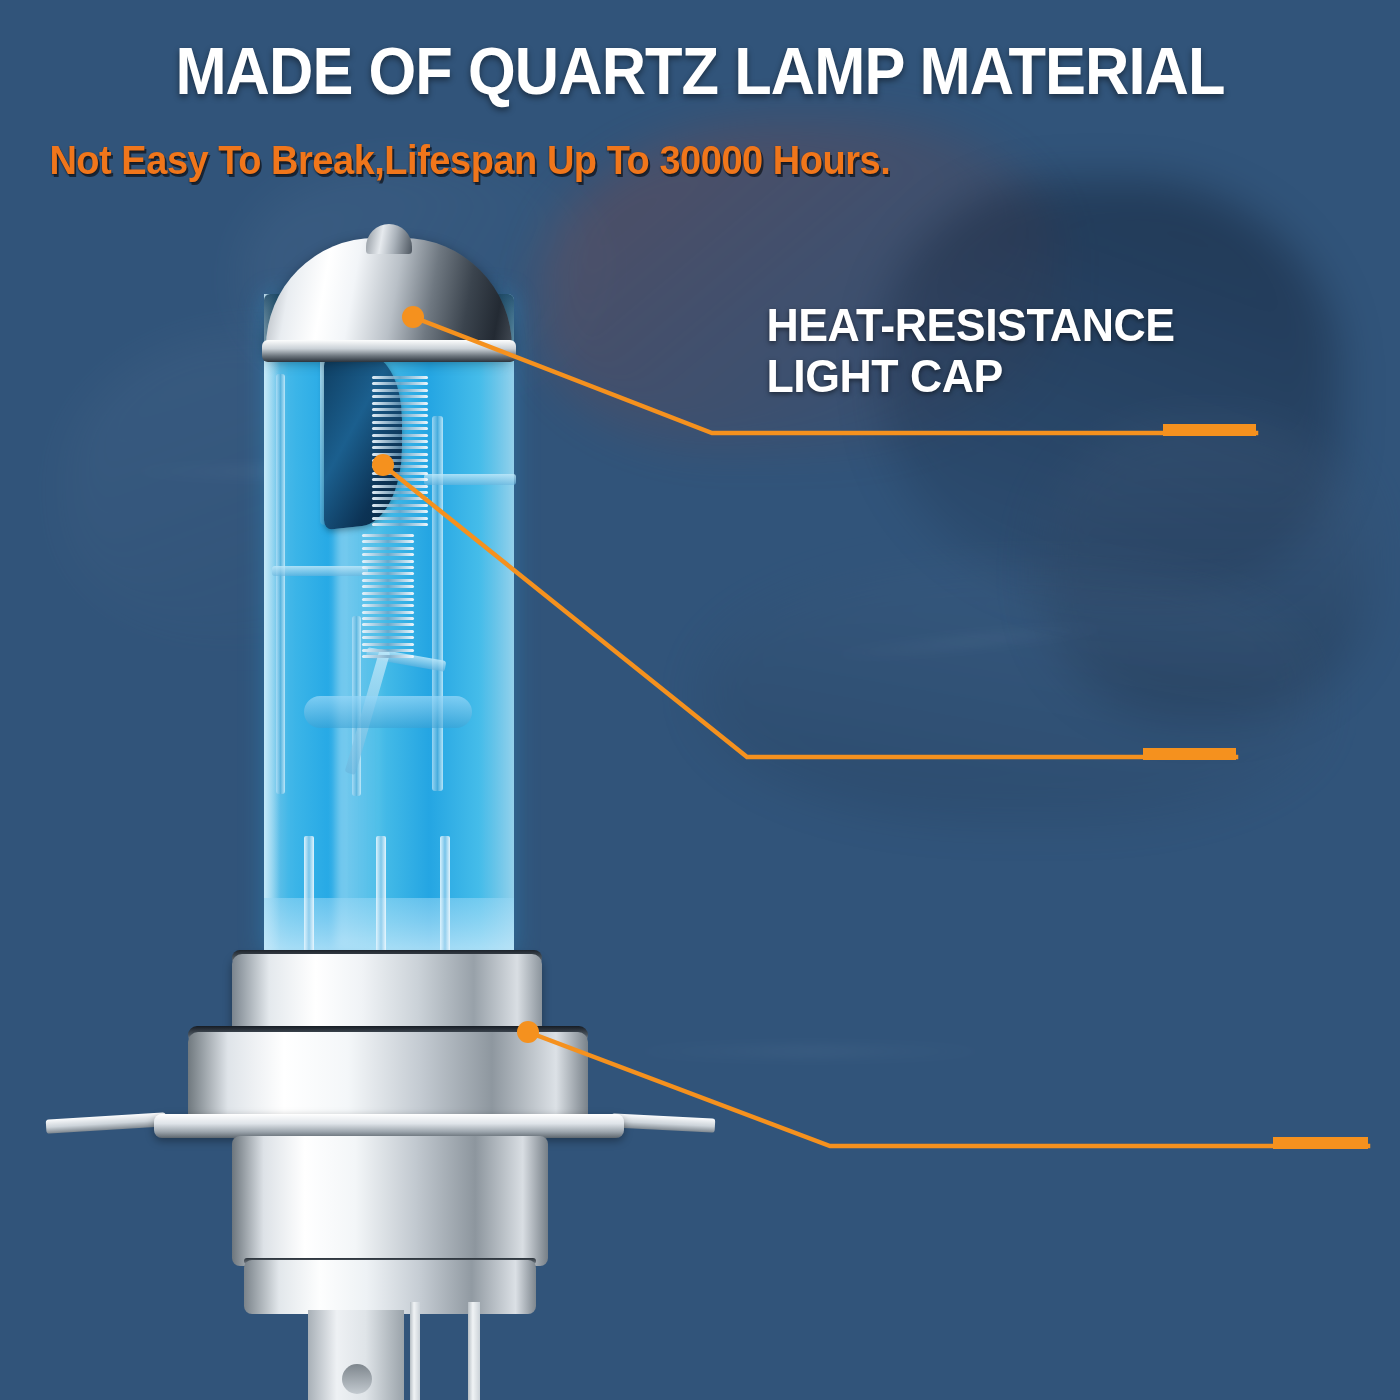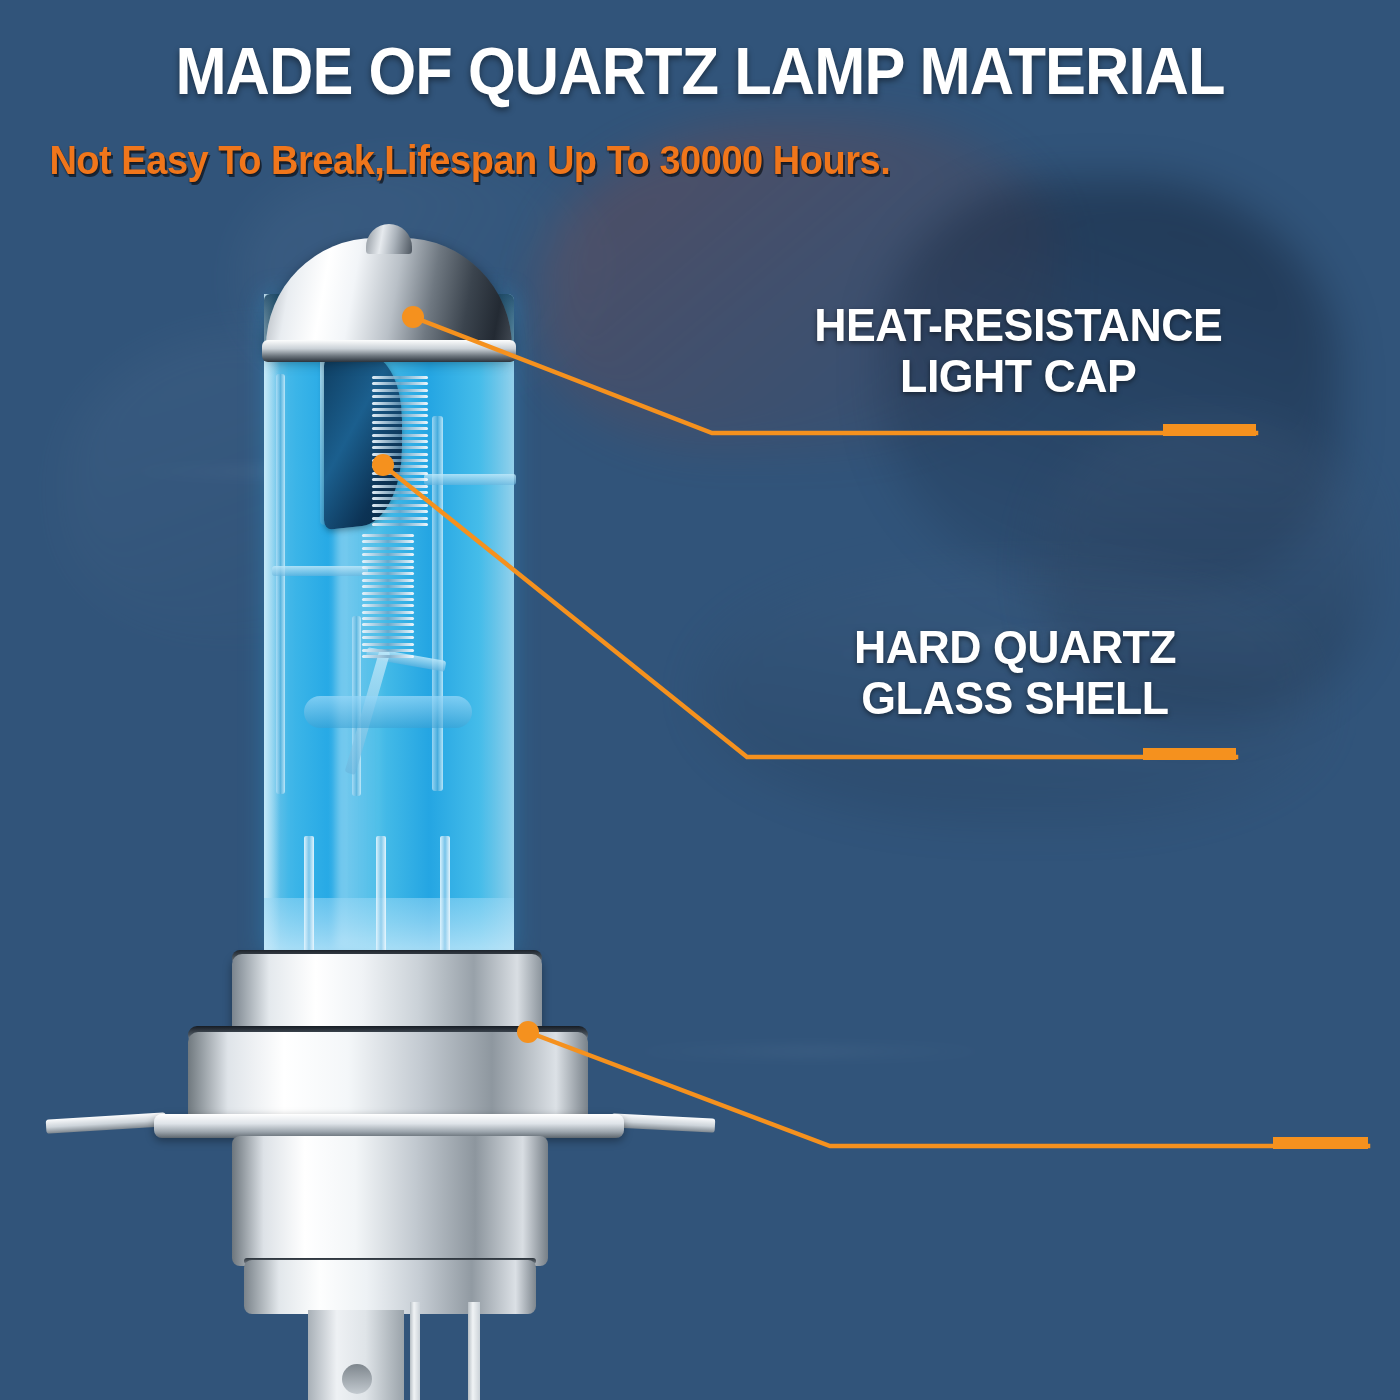--- a/index.html
+++ b/index.html
@@ -41,21 +41,21 @@
     white-space:nowrap;
   }
 
   
   .callout{position:absolute;color:#fff;}
   .callout .ln{
     font-size:47px;font-weight:800;line-height:1.08;letter-spacing:-.5px;
     white-space:nowrap;transform:scaleX(.95);
     text-shadow:0 2px 6px rgba(0,0,0,.5);
   }
-  .c1{left:740px;top:300px;text-align:center;width:530px;}
+  .c1{left:740px;top:300px;text-align:left;width:530px;}
   .c2{left:780px;top:622px;text-align:center;width:470px;}
   .c3{left:830px;top:1018px;text-align:right;width:540px;}
   .c1 .ln,.c3 .ln{transform-origin:right center;}
   .c2 .ln{transform-origin:center;}
 
   svg.leaders{position:absolute;left:0;top:0;width:1400px;height:1400px;pointer-events:none;}
 
   
   #bulb{position:absolute;left:36px;top:236px;width:730px;height:1080px;}
 
@@ -324,19 +324,15 @@
       <rect x="1143" y="748" width="93" height="12"></rect>
       <rect x="1273" y="1137" width="95" height="12"></rect>
     </g>
   </svg>
 
   <div class="callout c1">
     <div class="ln">HEAT-RESISTANCE</div>
     <div class="ln">LIGHT CAP</div>
   </div>
 
-  <div class="callout c2">
-    <div class="ln">HARD QUARTZ</div>
-    <div class="ln">GLASS SHELL</div>
-  </div>
 
 
 </div>
 
 </body></html>

